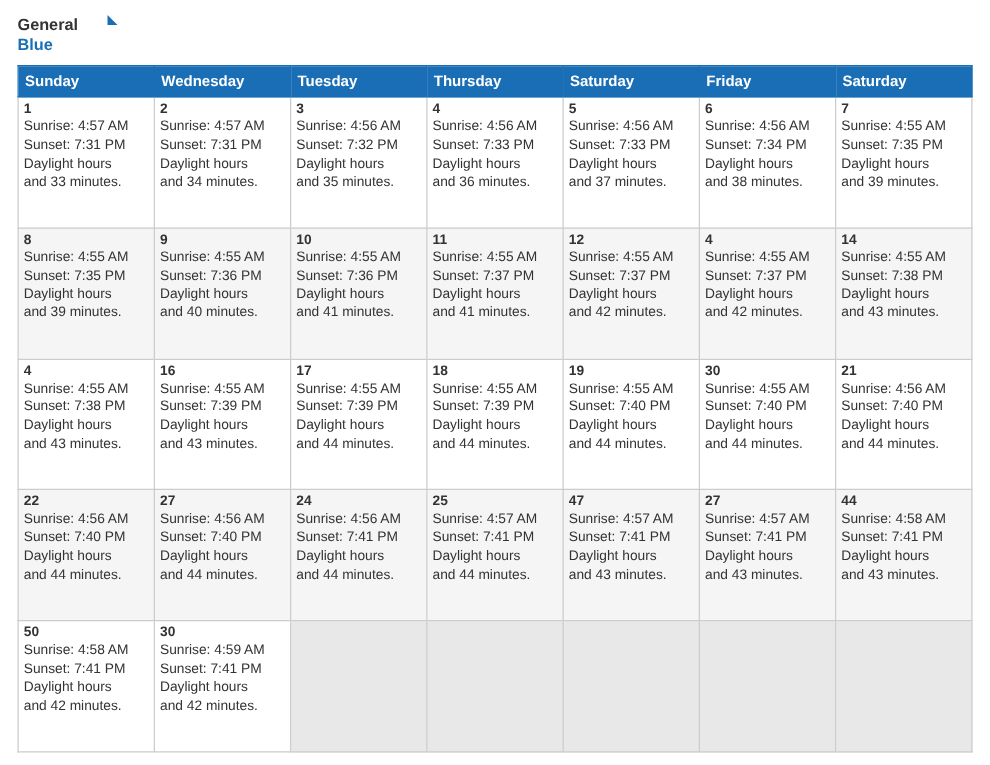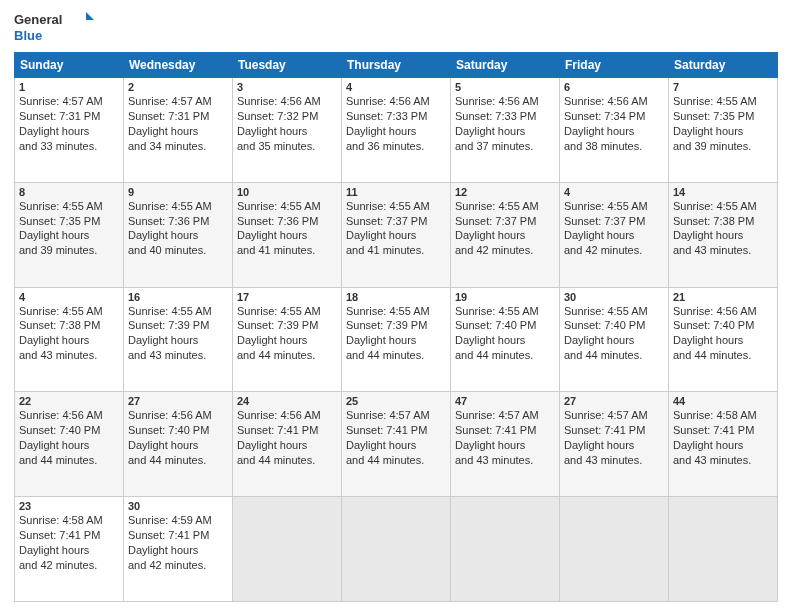--- a/index.html
+++ b/index.html
@@ -376,21 +376,21 @@
         <div class="day-info">
           Sunrise: 4:58 AM<br>
           Sunset: 7:41 PM<br>
           Daylight hours<br>
           and 43 minutes.
         </div>
       </td>
         </tr>
         <tr class="last-row">
           <td>
-        <span class="day-num">23</span>
+        <span class="day-num">50</span>
         <div class="day-info">
           Sunrise: 4:58 AM<br>
           Sunset: 7:41 PM<br>
           Daylight hours<br>
           and 42 minutes.
         </div>
       </td>
           <td>
         <span class="day-num">30</span>
         <div class="day-info">

